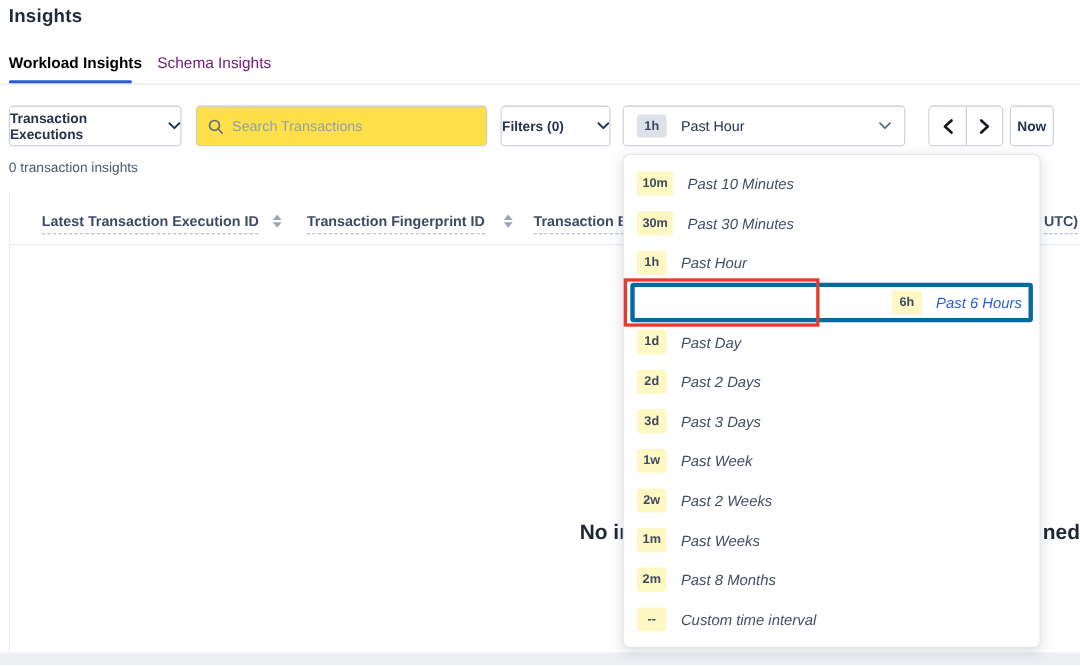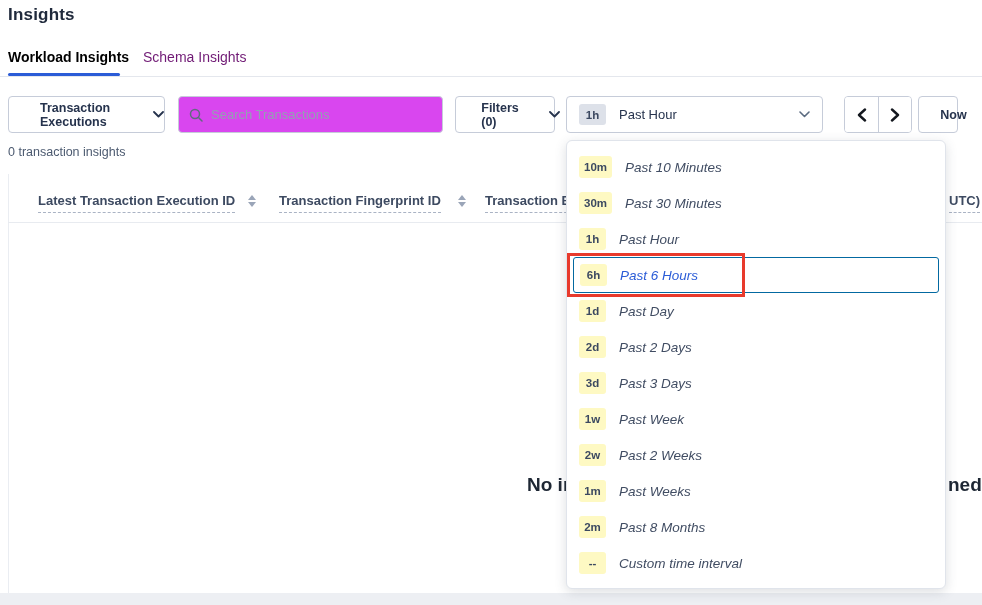--- a/index.html
+++ b/index.html
@@ -16,27 +16,27 @@
   .tab { top:49px; font-size:14px; cursor:pointer; }
   .tab-active { left:8px; color:#000000; font-weight:700; }
   .tab-inactive { left:143px; color:#701a75; font-weight:400; }
   .tab-underline { left:8px; top:73px; width:112px; height:3px; background:#2b5cd7; border-radius:2px; }
   .tabs-border { left:0; top:76px; width:982px; height:1px; background:#e4e7ed; }
 
   
   .btn {
     top:96px; height:37px; background:#fff; border:1px solid #c6ccd9; border-radius:4px;
     display:flex; align-items:center; justify-content:center; gap:7px;
-    font-size:12.5px; font-weight:700; color:#26334d; cursor:pointer;padding-left:31px;
+    font-size:12.5px; font-weight:700; color:#26334d; cursor:pointer;
   }
   .btn-type   { left:8px;   width:157px; }
   .btn-filter { left:455px; width:100px;gap:30px; }
   .btn-now    { left:918px; width:40px; }
   .search-box {
-    left:178px; top:96px; width:265px; height:37px; background:#d946ef;
+    left:178px; top:96px; width:265px; height:37px; background:#fde047;
     border:1px solid #c6ccd9; border-radius:4px; display:flex; align-items:center; padding:0 10px; gap:8px;
   }
   .search-box input {
     border:none; outline:none; flex:1; font-size:13px; color:#26334d;
     font-family:"Liberation Sans", sans-serif; background:transparent;
   }
   .search-box input::placeholder { color:#93a0b4; }
   .time-trigger {
     left:566px; top:96px; width:257px; height:37px; background:#fff;
     border:1px solid #c6ccd9; border-radius:4px; display:flex; align-items:center; padding:0 12px; cursor:pointer;
@@ -91,21 +91,21 @@
   .dd-item {
     height:36px; display:flex; align-items:center; padding:0 12px; cursor:pointer;
   }
   .dd-badge {
     min-width:27px; height:22px; padding:0 5px; background:#fef9c3; border-radius:3px;
     display:flex; align-items:center; justify-content:center;
     font-size:11.5px; font-weight:700; color:#3c4961;
   }
   .dd-label { margin-left:13px; font-size:13.5px; color:#414d63;font-style:italic; }
   .dd-item.highlighted {
-    border:1px solid #0369a1; border-radius:3px; margin:0 6px; padding:0 6px;
+    border:4px solid #0369a1; border-radius:3px; margin:0 6px; padding:0 6px;justify-content:flex-end;
   }
   .dd-item.highlighted .dd-label { color:#2b5cd7; }
 
   .red-annotation {
     left:567px; top:253px; width:178px; height:44px;
     border:3px solid #e83a2c; z-index:10; pointer-events:none;
   }
 
   svg { display:block; }
 </style>

